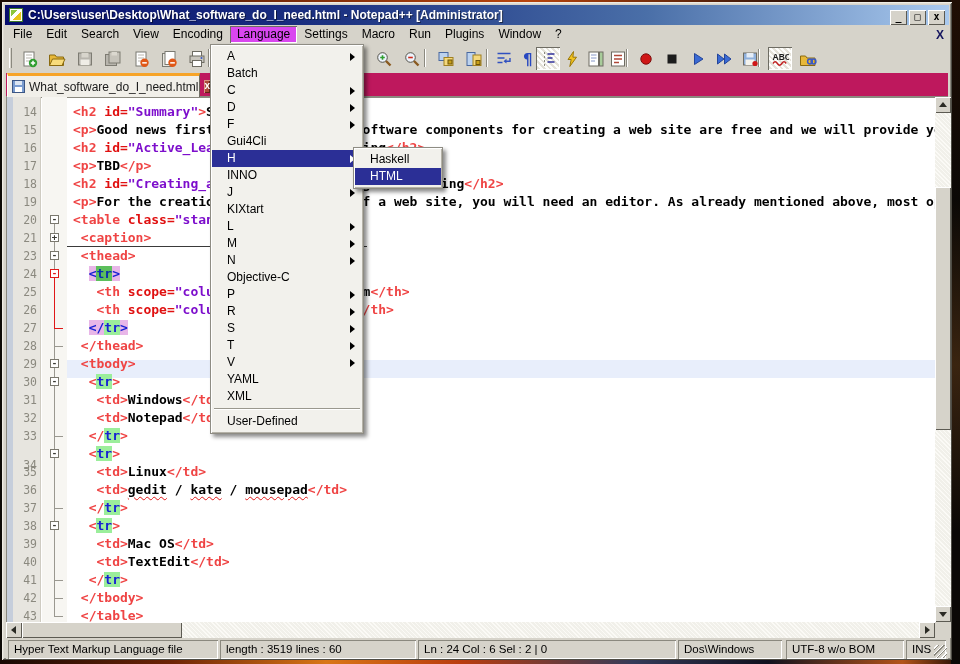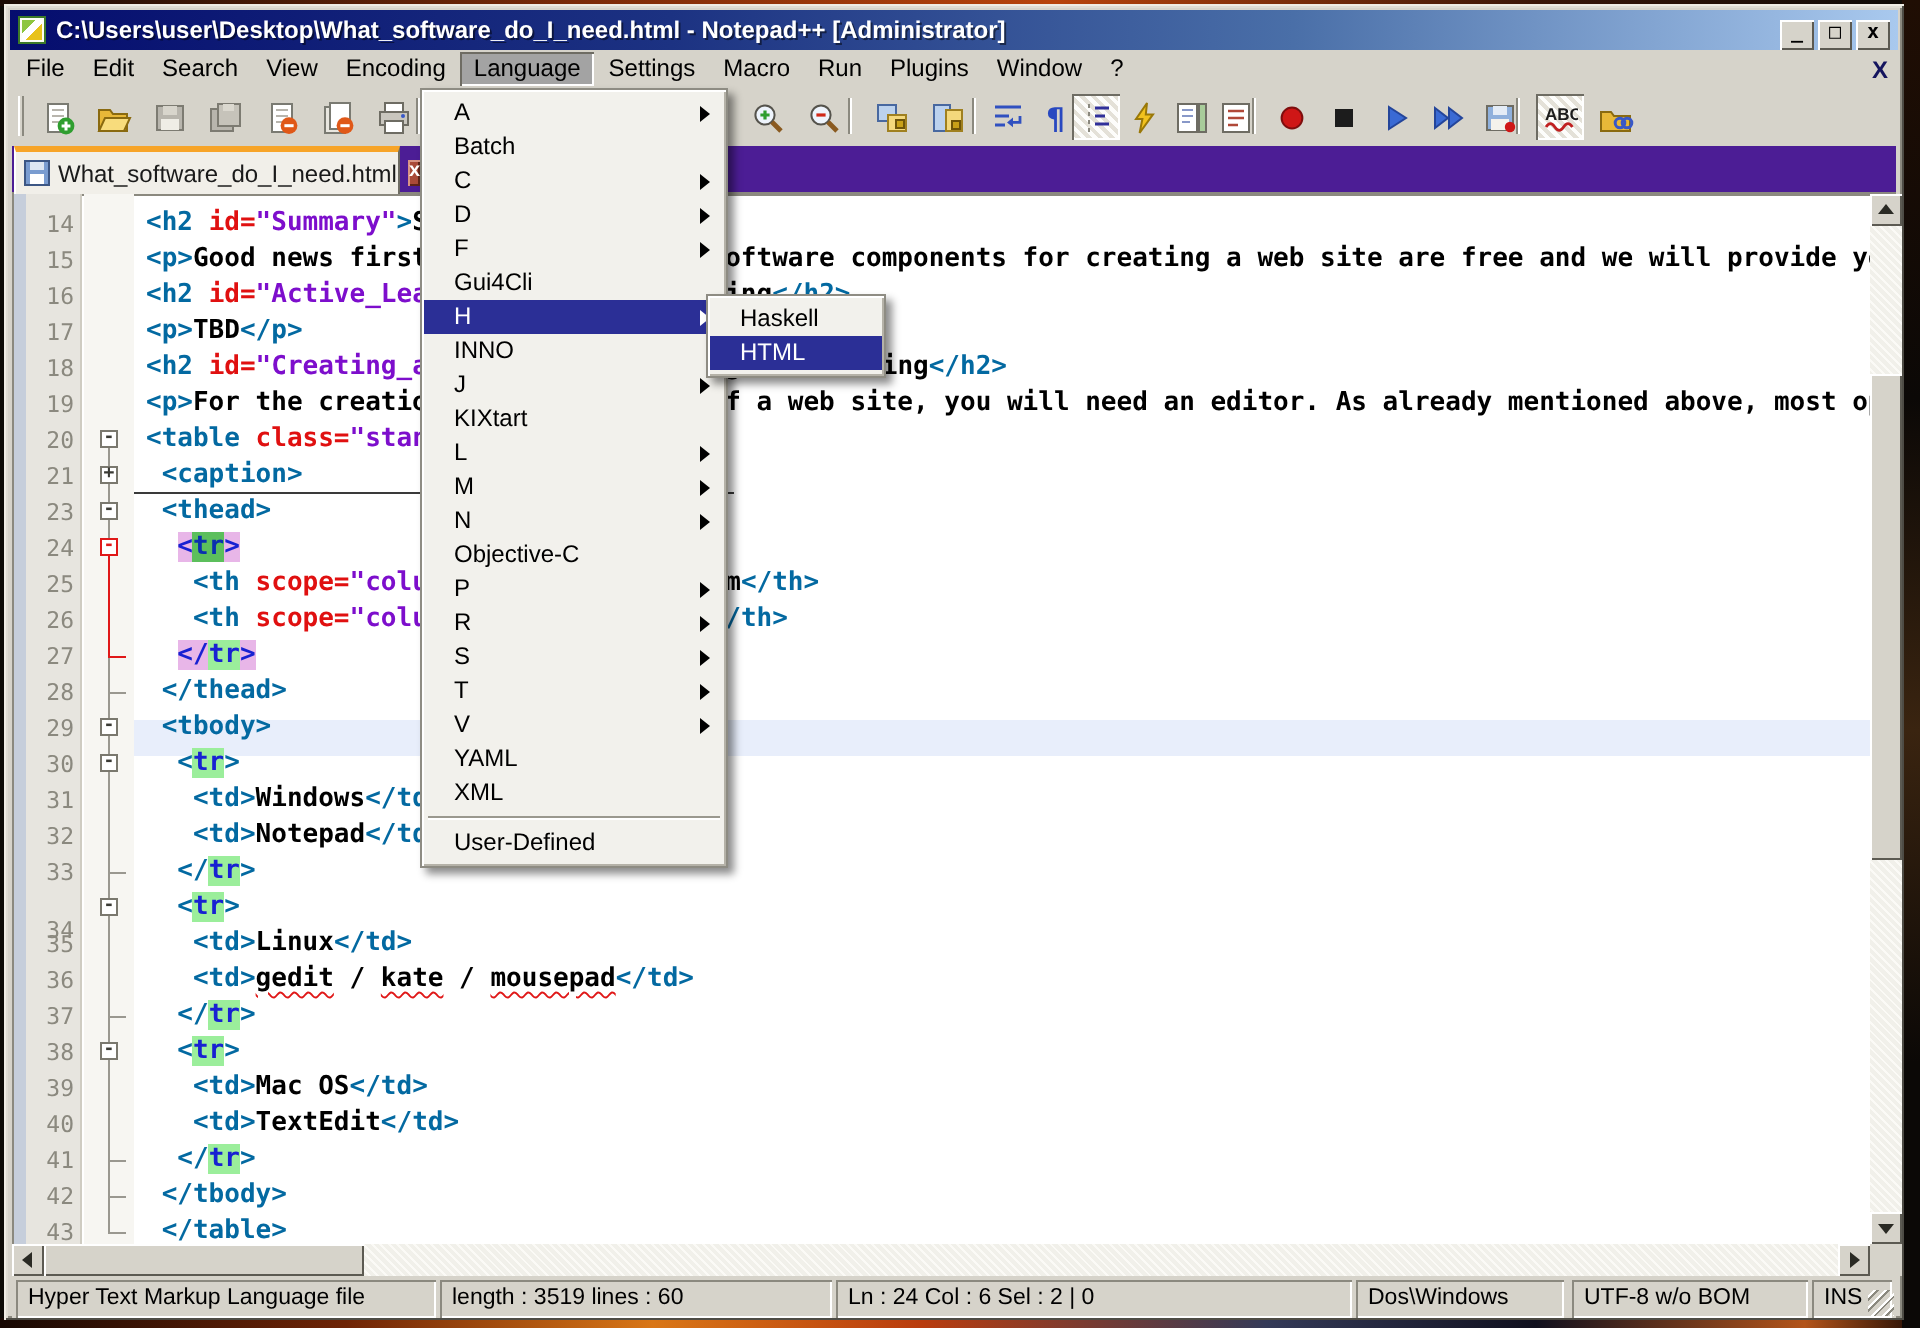--- a/index.html
+++ b/index.html
@@ -24,54 +24,54 @@
     text-shadow:1px 1px 0 rgba(0,0,0,.5); }
   .np-icon { width:14px; height:14px; background:#fdfdf7; border:1px solid #3d7a28; position:relative; flex:0 0 auto; }
   .np-icon::before { content:""; position:absolute; left:1px; top:1px; width:10px; height:10px;
     background:linear-gradient(135deg,#8dc63f 0 35%,#fff 35% 60%,#e8c21a 60%); }
   #win-buttons { position:absolute; right:4px; top:5px; display:flex; gap:2px; }
   .winbtn { width:17px; height:15px; background:#d6d3ca; box-shadow:inset 1px 1px 0 #fff, inset -1px -1px 0 #5c5a52;
     font-size:10px; font-weight:bold; color:#000; text-align:center; line-height:14px; font-family:"DejaVu Sans Mono",monospace; }
 
   #menubar { left:4px; top:24px; width:942px; height:18px; background:#d6d3ca; font-size:12px; display:flex; align-items:flex-start; }
   .menu-item { padding:1px 7px 2px 7px; color:#000; }
-  .menu-item.active { background:#a3a3a3; box-shadow:inset 1px 1px 0 #6e6c63, inset -1px -1px 0 #fff; }
+  .menu-item.active { background:#d946ef; box-shadow:inset 1px 1px 0 #6e6c63, inset -1px -1px 0 #fff; }
   #menubar-close { position:absolute; right:8px; top:2px; color:#14145e; font-weight:bold; font-size:12px; }
 
   #toolbar { left:4px; top:43px; width:942px; height:27px; background:#d6d3ca; }
   #toolbar .grip { position:absolute; left:3px; top:3px; width:3px; height:20px;
     border-left:1px solid #fff; border-right:1px solid #8b897f; }
   .tool { position:absolute; top:2px; width:24px; height:23px; display:flex; align-items:center; justify-content:center; }
   .tool.pressed { background:repeating-linear-gradient(45deg,#fdfdfb 0 2px,#e4e1d8 2px 4px);
     box-shadow:inset 1px 1px 0 #6e6c63, inset -1px -1px 0 #fff; }
   .tool svg { display:block; }
   .tsep { position:absolute; top:4px; width:2px; height:18px; border-left:1px solid #8b897f; border-right:1px solid #fff; }
 
-  #tabbar { left:4px; top:71px; width:942px; height:24px; background:#4c1d95; border-bottom:1px solid #8b897f; }
+  #tabbar { left:4px; top:71px; width:942px; height:24px; background:#be185d; border-bottom:1px solid #8b897f; }
   #tab-active { position:absolute; left:1px; top:0; width:193px; height:24px; background:#f1efe9;
     border-left:1px solid #fff; border-right:1px solid #6e6c63; border-top:3px solid #f7a428;
     display:flex; align-items:center; padding:0 4px; gap:4px; }
   #tab-label { font-size:12px; color:#1a1a1a; white-space:nowrap; }
   .floppy-sm { width:13px; height:13px; background:#7a9cd0; border:1px solid #3c5684; position:relative; flex:0 0 auto; }
   .floppy-sm::before { content:""; position:absolute; left:2px; top:0; width:7px; height:4px; background:#dde6f2; }
   .floppy-sm::after { content:""; position:absolute; left:2px; top:6px; width:7px; height:5px; background:#fff; }
   #tab-close { margin-left:2px; width:13px; height:13px; background:#a94a38; color:#fff; font-size:10px; font-weight:bold;
     text-align:center; line-height:12px; box-shadow:inset 1px 1px 0 #d89484, inset -1px -1px 0 #5e2418; }
 
   
   #editor { left:4px; top:95px; width:945px; height:541px; background:#fff;
     box-shadow:inset 1px 1px 0 #8b897f; }
   #m-book { position:absolute; left:1px; top:0; width:6px; height:525px; background:#c6cedb; }
   #m-num  { position:absolute; left:7px; top:0; width:28px; height:525px; background:#e7e5df; border-right:1px solid #cfccc2; }
   #m-fold { position:absolute; left:36px; top:0; width:25px; height:525px; background:#f7f6f2; }
   #textview { position:absolute; left:61px; top:0; width:868px; height:525px; overflow:hidden; }
   .row { position:absolute; left:0; width:100%; height:18px; }
   .lnum { position:absolute; width:24px; text-align:right; font-family:"DejaVu Sans Mono",monospace; font-size:11.5px; color:#8b897f; }
   .code { font-family:"DejaVu Sans Mono",monospace; font-size:13px; font-weight:bold; line-height:18px; white-space:pre; padding-left:6px; }
-  .sg-t { color:#0369a1; } .sg-a { color:#e01010; } .sg-v { color:#7d0ecc; } .sg-x { color:#000; }
+  .sg-t { color:#ef4444; } .sg-a { color:#e01010; } .sg-v { color:#7d0ecc; } .sg-x { color:#000; }
   .sg-P { color:#1821d2; background:#e8b6e8; }
   .sg-G { color:#0a30b0; background:#5cbf5c; }
   .sg-O { color:#1821d2; background:#9bee9b; }
   .sg-S { color:#000; text-decoration:underline wavy #e01818 1px; text-underline-offset:2px; }
   #cur-line { position:absolute; left:61px; width:868px; height:18px; background:#e8eefb; }
   #fold-canvas div { position:absolute; }
   .fbox { width:9px; height:9px; background:#fff; border:1px solid #7a786e; font:bold 9px/7px "DejaVu Sans Mono",monospace; text-align:center; color:#3a3a34; }
   .fbox.red { border-color:#e01818; color:#e01818; }
   .fline { width:1px; background:#9a9890; } .fline.red { background:#e01818; }
   .ftick { height:1px; background:#9a9890; } .ftick.red { background:#e01818; }

